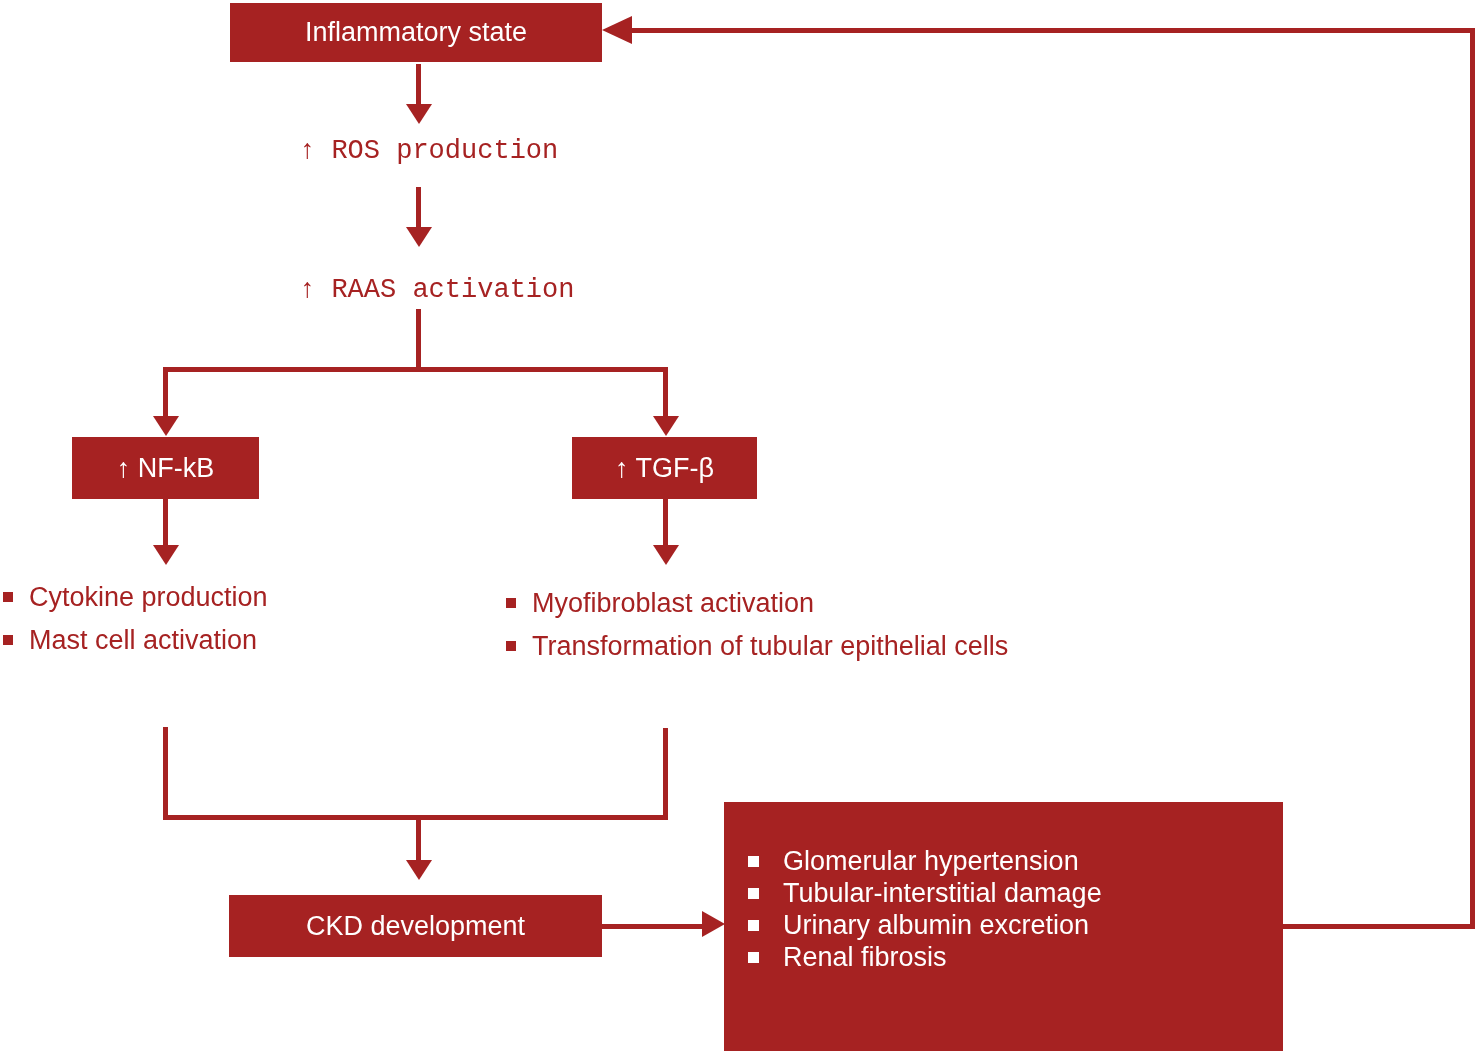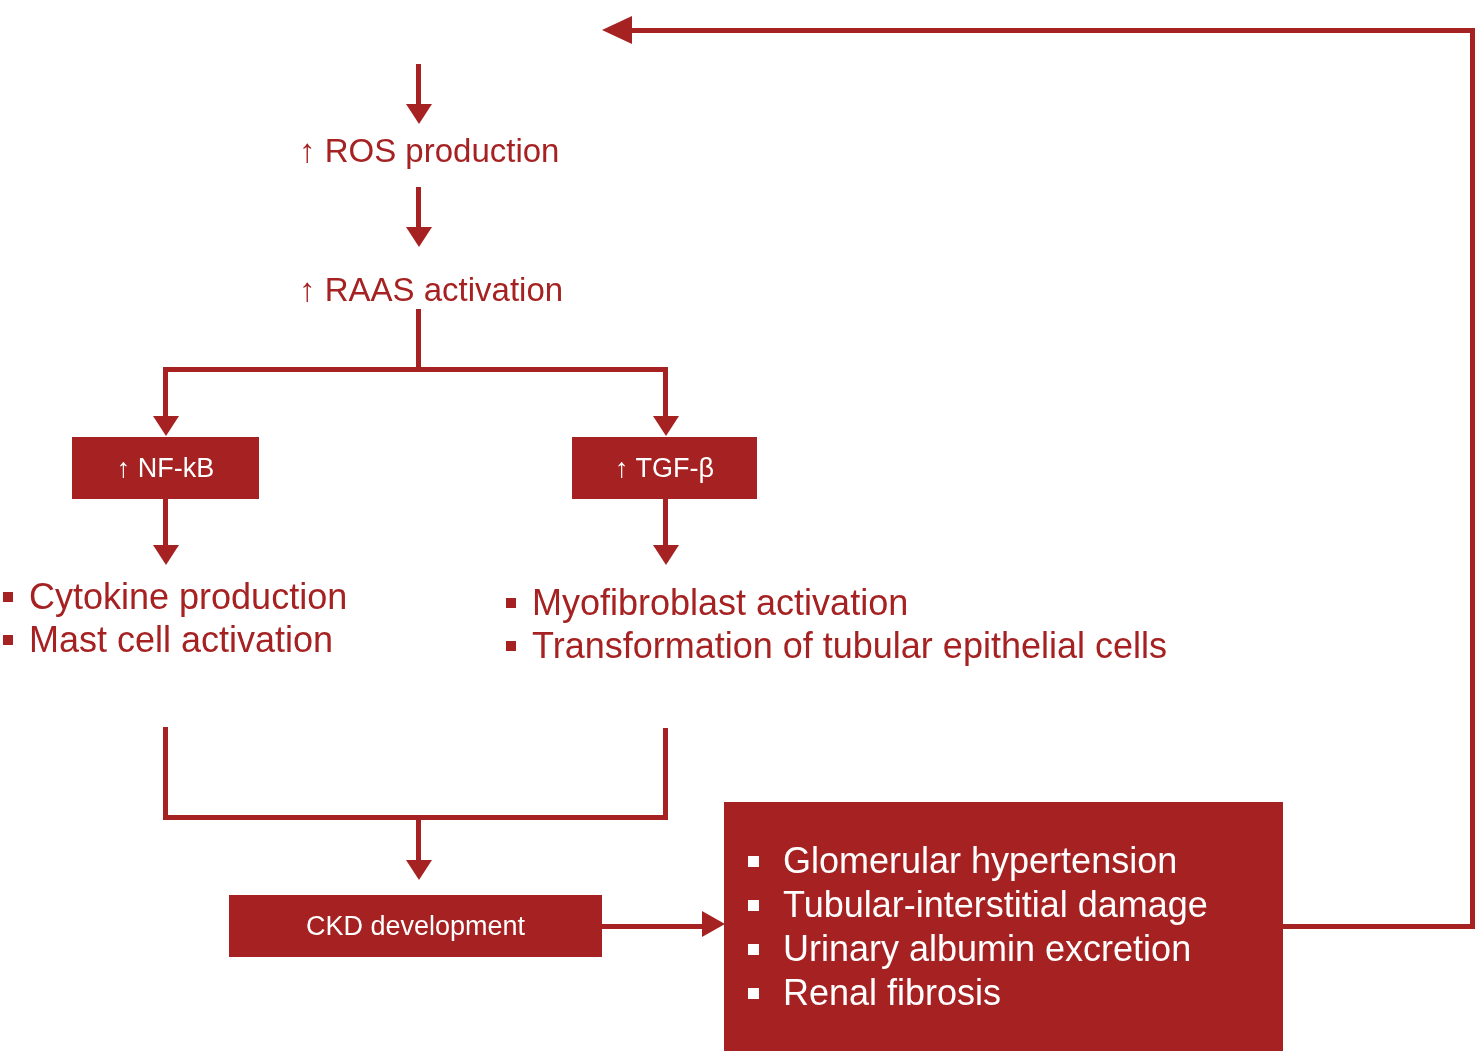--- a/index.html
+++ b/index.html
@@ -19,24 +19,25 @@
     color: var(--white);
     display: flex;
     align-items: center;
     justify-content: center;
     font-size: 27px;
     white-space: nowrap;
   }
   .rtext {
     position: absolute;
     color: var(--red);
-    font-size: 33px;
+    font-size: 27px;
     line-height: 28px;
     text-align: center;
     white-space: nowrap;
+    font-family: Liberation Mono, monospace;
   }
   .vline { position: absolute; width: 5px; background: var(--red); }
   .hline { position: absolute; height: 5px; background: var(--red); }
   .head-down {
     position: absolute; width: 0; height: 0;
     border-left: 13px solid transparent;
     border-right: 13px solid transparent;
     border-top: 20px solid var(--red);
   }
   .head-left {
@@ -55,40 +56,43 @@
     position: absolute;
     display: flex;
     flex-direction: column;
     gap: 17px;
     list-style: none;
   }
   .bullet-item {
     display: flex;
     gap: 16px;
     align-items: flex-start;
-    font-size: 36px;
+    font-size: 27px;
     line-height: 26px;
     white-space: nowrap;
   }
   .red-list .bullet-item { color: var(--red); }
   .bullet-square {
     flex: none;
     width: 10px; height: 10px;
     margin-top: 8px;
     background: var(--red);
   }
-  .outcomes-list { gap: 18px; }
+  .outcomes-list { gap: 6px; }
   .outcomes-list .bullet-item { color: var(--white); gap: 24px; }
   .outcomes-list .bullet-square { background: var(--white); width: 11px; height: 11px; }
 </style>
 </head>
 <body>
 
 <div id="stage">
 
+  <div class="rbox" style="left:230px; top:3px; width:372px; height:59px;">
+    <span>Inflammatory state</span>
+  </div>
 
   <div class="vline" style="left:416px; top:64px; height:42px;"></div>
   <div class="head-down" style="left:406px; top:104px;"></div>
 
   <div class="rtext" style="left:299px; top:137px; width:240px;">↑ ROS production</div>
 
   <div class="vline" style="left:416px; top:187px; height:42px;"></div>
   <div class="head-down" style="left:406px; top:227px;"></div>
 
   <div class="rtext" style="left:299px; top:263px; width:240px;margin-top:13px;">↑ RAAS activation</div>

